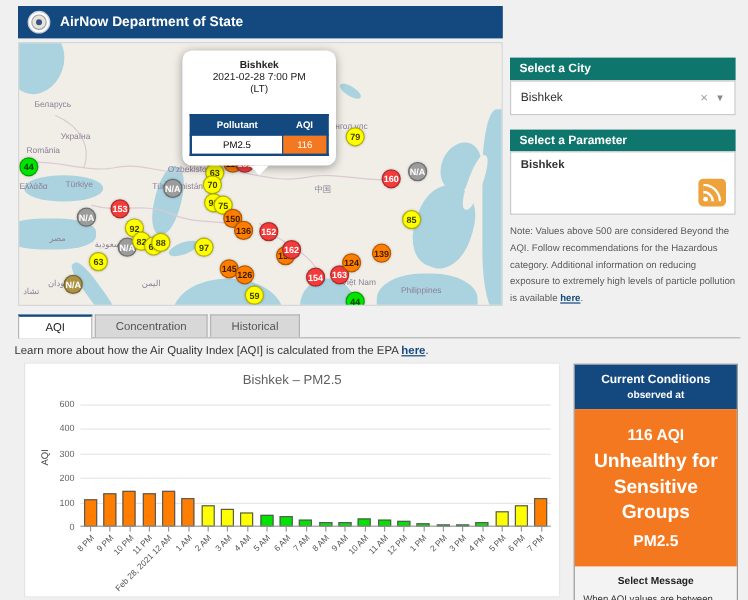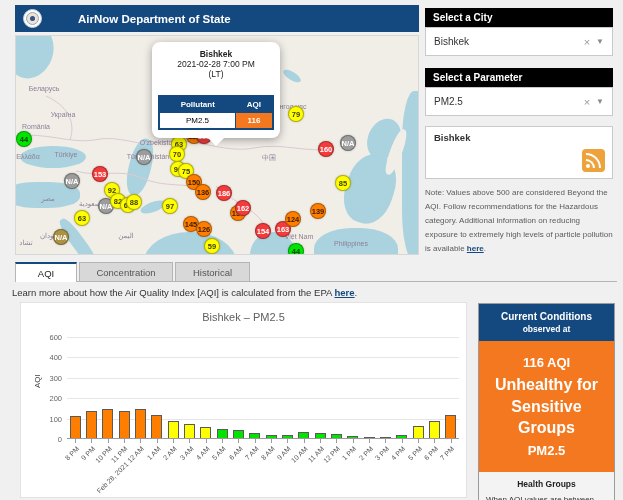--- a/index.html
+++ b/index.html
@@ -8,21 +8,21 @@
 
   
   .app-header { position:absolute; left:15px; top:5px; width:404px; height:27px;
     background:#14497f; display:flex; align-items:center; gap:8px; padding:0 8px; }
   .seal { width:19px; height:19px; border-radius:50%; background:#fff; border:1px solid #c9cfd8;
     display:flex; align-items:center; justify-content:center; }
   .seal-inner { width:13px; height:13px; border-radius:50%; background:#e9e4d6; border:1px solid #9aa4b5;
     position:relative; }
   .seal-inner::after { content:""; position:absolute; left:3px; top:3px; width:5px; height:5px;
     border-radius:50%; background:#35518a; }
-  .app-title { color:#fff; font-size:11.5px; font-weight:bold;margin-left:28px; }
+  .app-title { color:#fff; font-size:11.5px; font-weight:bold; }
 
   
   .map { position:absolute; left:15px; top:35px; width:404px; height:220px; background:#f1eee8;
     overflow:hidden; border:1px solid #d7d7d7; }
   .water { position:absolute; background:#aad3df; }
   .land-patch { position:absolute; background:#f1eee8; }
   .map-label { position:absolute; font-size:7px; color:#8d7f96; white-space:nowrap; transform:translate(-50%,-50%); }
   .marker { position:absolute; width:16px; height:16px; border-radius:50%; transform:translate(-50%,-50%);
     font-size:7.5px; font-weight:bold; display:flex; align-items:center; justify-content:center;
     border:1.5px solid rgba(0,0,0,.30); box-shadow:0 0 2px rgba(0,0,0,.25); cursor:pointer; }
@@ -36,25 +36,25 @@
   
   .popup { position:absolute; left:136px; top:6px; width:128px; background:#fff; border-radius:8px;
     box-shadow:0 2px 8px rgba(0,0,0,.35); padding:7px 6px 8px; z-index:5; text-align:center; }
   .popup::after { content:""; position:absolute; left:50%; bottom:-8px; margin-left:-8px;
     border:8px solid transparent; border-top-color:#fff; border-bottom:none; }
   .popup-city { font-size:8.5px; font-weight:bold; color:#222; }
   .popup-dt, .popup-lt { font-size:8.5px; color:#222; }
   .popup-table { width:100%; border-collapse:collapse; margin-top:16px; border:2px solid #14497f; }
   .popup-table th { background:#14497f; color:#fff; font-size:8px; padding:3px 2px; }
   .popup-table td { font-size:8px; padding:3px 2px; border:1px solid #14497f; }
-  .popup-aqi-cell { background:#f4781f; color:#fff; font-weight:bold; }
+  .popup-aqi-cell { background:#f4781f; color:#fff; font-weight:normal; }
 
   
   .side-box { position:absolute; left:425px; width:188px; }
-  .side-box .box-head { background:#000000; color:#fff; font-size:10px; font-weight:bold; padding:4px 8px; }
+  .side-box .box-head { background:#0f766e; color:#fff; font-size:10px; font-weight:bold; padding:4px 8px;margin-top:40px; }
   .select { background:#fff; border:1px solid #c9c9c9; height:29px; display:flex; align-items:center;
     padding:0 8px; cursor:pointer; }
   .select .val { flex:1; font-size:10px; color:#333; }
   .select .clear { color:#9a9a9a; font-size:11px; padding:0 6px; cursor:pointer; }
   .select .caret { color:#8a8a8a; font-size:8px; cursor:pointer; }
 
   .feed-box { position:absolute; left:425px; top:126px; width:188px; height:53px; background:#fff;
     border:1px solid #c9c9c9; padding:5px 8px; }
   .feed-city { font-size:9.5px; font-weight:bold; color:#333; }
   .rss-icon { position:absolute; right:7px; bottom:6px; width:23px; height:23px; border-radius:4px;
@@ -184,21 +184,21 @@
       <div class="marker orange" style="left: 178px; top: 146px;">150</div>
       <div class="marker orange" style="left: 187px; top: 156px;">136</div>
       <div class="marker yellow" style="left: 154px; top: 170px;">97</div>
       <div class="marker orange" style="left: 175px; top: 188px;">145</div>
       <div class="marker orange" style="left: 188px; top: 193px;">126</div>
       <div class="marker yellow" style="left: 196px; top: 210px;">59</div>
       <div class="marker yellow" style="left: 280px; top: 78px;">79</div>
       <div class="marker red" style="left: 310px; top: 113px;">160</div>
       <div class="marker gray" style="left: 332px; top: 107px;">N/A</div>
       <div class="marker yellow" style="left: 327px; top: 147px;">85</div>
-      <div class="marker red" style="left: 208px; top: 157px;">186</div>
+      <div class="marker red" style="left: 208px; top: 157px;">152</div>
       <div class="marker orange" style="left: 222px; top: 177px;">154</div>
       <div class="marker red" style="left: 227px; top: 172px;">162</div>
       <div class="marker red" style="left: 247px; top: 195px;">154</div>
       <div class="marker red" style="left: 267px; top: 193px;">163</div>
       <div class="marker orange" style="left: 277px; top: 183px;">124</div>
       <div class="marker orange" style="left: 302px; top: 175px;">139</div>
       <div class="marker green" style="left: 280px; top: 215px;">44</div>
     </div>
 
   <div class="popup">
@@ -408,16 +408,16 @@
   <div class="cc-head">
     <div class="l1">Current Conditions</div>
     <div class="l2">observed at</div>
   </div>
   <div class="cc-aqi">
     <div class="a1">116 AQI</div>
     <div class="a2">Unhealthy for Sensitive Groups</div>
     <div class="a3">PM2.5</div>
   </div>
   <div class="cc-health">
-    <div class="h-title">Health Groups</div>
+    <div class="h-title">Select Message</div>
     <div class="h-body">When AQI values are between 101 and 150, members of sensitive groups may experience health effects, but the general public is unlikely to be affected.</div>
   </div>
 </div>
 
 </body></html>

